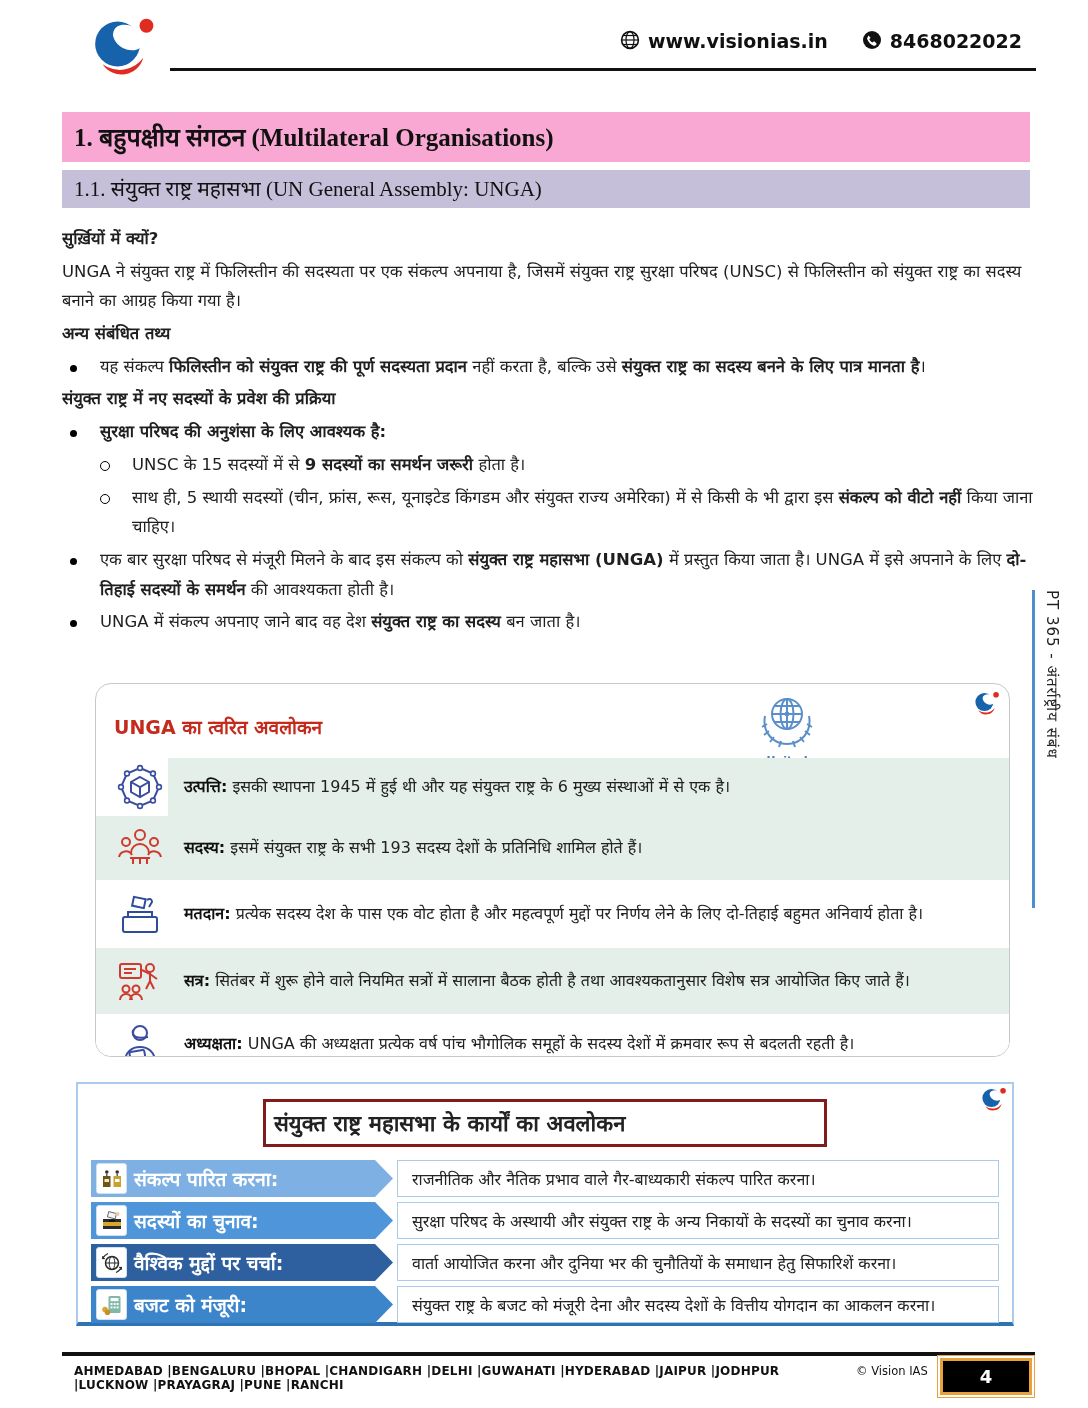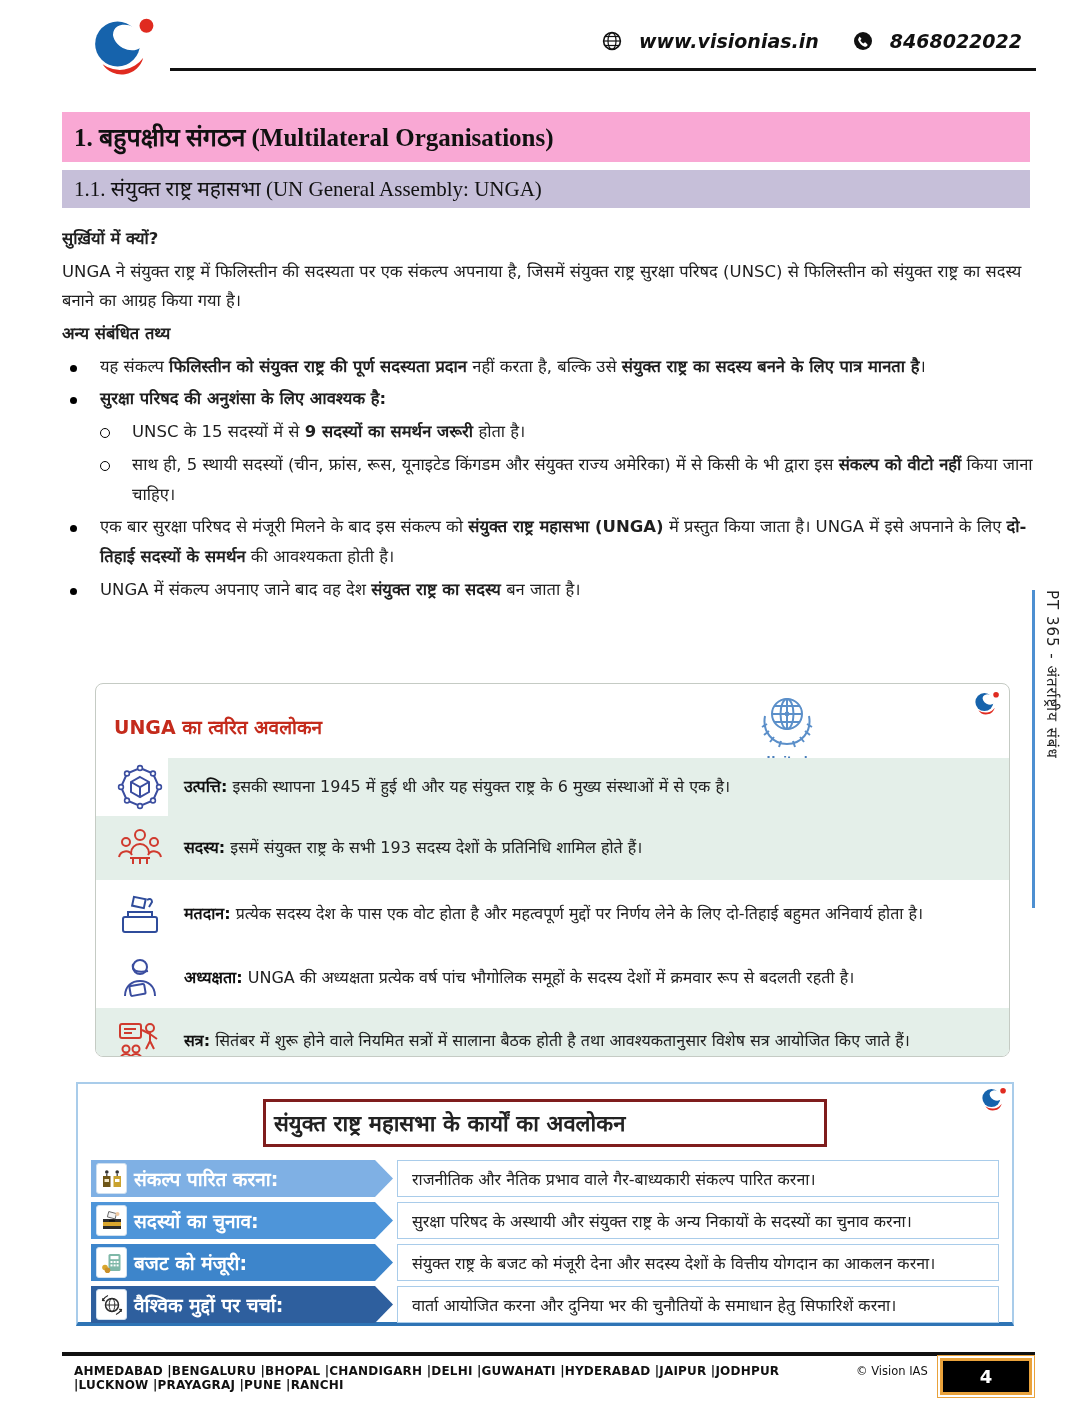--- a/index.html
+++ b/index.html
@@ -8,21 +8,21 @@
   .page {
     position:relative; width:1088px; height:1408px; background:#fff;
     margin:0 auto; overflow:hidden; color:#1f1f1f;
   }
   .b { font-weight:700; }
 
   
   .hdr-logo { position:absolute; top:14px; left:88px; width:72px; height:62px; }
   .hdr-right { position:absolute; top:30px; right:66px; display:flex; gap:34px; align-items:center;
                font-size:19px; font-weight:700; color:#111; }
-  .hdr-item { display:flex; align-items:center; gap:17px;font-style:italic; }
+  .hdr-item { display:flex; align-items:flex-start; gap:8px; }
   .hdr-rule { position:absolute; top:68px; left:170px; width:866px; border-top:3.5px solid #111; }
 
   
   .h1bar { position:absolute; top:112px; left:62px; width:968px; background:#f9a8d4;
            padding:7px 12px 9px; font-size:25px; font-weight:700;
            font-family:"Liberation Serif","DejaVu Sans",serif; color:#111; }
   .h2bar { position:absolute; top:170px; left:62px; width:968px; background:#C6BFD9;
            padding:4px 12px 6px; font-size:21px; font-weight:400;
            font-family:"Liberation Serif","DejaVu Sans",serif; color:#111; }
 
@@ -34,21 +34,21 @@
   .bullet, .subbullet { position:relative; margin:0 0 3px 0; }
   .bullet { padding-left:38px; }
   .bullet::before { content:""; position:absolute; left:8px; top:13px; width:7px; height:7px;
                     border-radius:50%; background:#000; }
   .subbullet { padding-left:70px; }
   .subbullet::before { content:""; position:absolute; left:38px; top:11px; width:8px; height:8px;
                        border-radius:50%; border:1.6px solid #000; background:#fff; }
 
   
   .box1 { position:absolute; top:683px; left:95px; width:915px; height:374px;
-          border:1.5px solid #C5CBC4; border-radius:8px; background:#fff; overflow:hidden; }
+          border:1.5px solid #C5CBC4; border-radius:16px; background:#fff; overflow:hidden; }
   .box1-title { position:absolute; top:30px; left:18px; font-size:19px; font-weight:700; color:#C42B1C; }
   .un-block { position:absolute; top:6px; left:648px; width:86px; text-align:center; }
   .un-caption { display:block; font-size:11px; font-weight:700; color:#4A7EBB; margin-top:-2px; }
   .mini-logo { position:absolute; top:6px; right:8px; width:28px; height:25px; }
   .ov-rows { position:absolute; top:74px; left:0; right:0; }
   .ov-row { display:grid; grid-template-columns:88px 1fr; align-items:center; padding:5px 4px 5px 0; }
   .ov-row .txt { font-size:16px; line-height:1.5; color:#222; }
   .ov-row .lbl { font-weight:700; color:#111; }
   .ov-icon { width:48px; height:48px; margin:0 auto; display:block; }
   .ov-r0 { min-height:58px; background:linear-gradient(90deg,#fff 72px,#E4EFE9 72px); }
@@ -128,20 +128,21 @@
   </div>
   <div class="h2bar">
     <span>1.1. संयुक्त राष्ट्र महासभा (UN General Assembly: UNGA)</span>
   </div>
 
   <div class="bodytext">
     <p class="bold">सुर्ख़ियों में क्यों?</p>
     <p><span>UNGA ने संयुक्त राष्ट्र में फिलिस्तीन की सदस्यता पर एक संकल्प अपनाया है, जिसमें संयुक्त राष्ट्र सुरक्षा परिषद (UNSC) से फिलिस्तीन को संयुक्त राष्ट्र का सदस्य बनाने का आग्रह किया गया है।</span></p>
     <p class="bold">अन्य संबंधित तथ्य</p>
     <div class="bullet"><span>यह संकल्प </span><span class="b">फिलिस्तीन को संयुक्त राष्ट्र की पूर्ण सदस्यता प्रदान</span><span> नहीं करता है, बल्कि उसे </span><span class="b">संयुक्त राष्ट्र का सदस्य बनने के लिए पात्र मानता है</span><span>।</span></div>
+    <p class="bold">संयुक्त राष्ट्र में नए सदस्यों के प्रवेश की प्रक्रिया</p>
     <div class="bullet"><span class="b">सुरक्षा परिषद की अनुशंसा के लिए आवश्यक है:</span></div>
     <div class="subbullet"><span>UNSC के 15 सदस्यों में से </span><span class="b">9 सदस्यों का समर्थन जरूरी</span><span> होता है।</span></div>
     <div class="subbullet"><span>साथ ही, 5 स्थायी सदस्यों (चीन, फ्रांस, रूस, यूनाइटेड किंगडम और संयुक्त राज्य अमेरिका) में से किसी के भी द्वारा इस </span><span class="b">संकल्प को वीटो नहीं</span><span> किया जाना चाहिए।</span></div>
     <div class="bullet"><span>एक बार सुरक्षा परिषद से मंजूरी मिलने के बाद इस संकल्प को </span><span class="b">संयुक्त राष्ट्र महासभा (UNGA)</span><span> में प्रस्तुत किया जाता है। UNGA में इसे अपनाने के लिए </span><span class="b">दो-तिहाई सदस्यों के समर्थन</span><span> की आवश्यकता होती है।</span></div>
     <div class="bullet"><span>UNGA में संकल्प अपनाए जाने बाद वह देश </span><span class="b">संयुक्त राष्ट्र का सदस्य</span><span> बन जाता है।</span></div>
   </div>
 
   <section class="box1">
     <span class="box1-title">UNGA का त्वरित अवलोकन</span>
 
@@ -224,51 +225,51 @@
             <rect x="17" y="8" width="12" height="9" transform="rotate(12 23 12)"></rect>
             <path d="M31 10 c3-2 5-1 5 2 l-3 5"></path>
           </g>
         </svg>
         <div class="txt">
           <span class="lbl">मतदान:</span>
           <span>प्रत्येक सदस्य देश के पास एक वोट होता है और महत्वपूर्ण मुद्दों पर निर्णय लेने के लिए दो-तिहाई बहुमत अनिवार्य होता है।</span>
         </div>
       </div>
 
-      <div class="ov-row ov-r4">
-        <svg class="ov-icon" viewBox="0 0 48 48">
-          <g fill="none" stroke="#3A4D9F" stroke-width="2">
-            <circle cx="24" cy="13" r="7"></circle>
-            <path d="M17 10 c-2 7 5 9 15 7"></path>
-            <path d="M9 42 c0-10 7-15 15-15 s15 5 15 15"></path>
-            <rect x="14" y="31" width="15" height="10" rx="1.5" transform="rotate(-10 21 36)"></rect>
-          </g>
-        </svg>
-        <div class="txt">
-          <span class="lbl">अध्यक्षता:</span>
-          <span>UNGA की अध्यक्षता प्रत्येक वर्ष पांच भौगोलिक समूहों के सदस्य देशों में क्रमवार रूप से बदलती रहती है।</span>
-        </div>
-      </div>
-
       <div class="ov-row ov-r3">
         <svg class="ov-icon" viewBox="0 0 48 48">
           <g fill="none" stroke="#D03A2E" stroke-width="2">
             <rect x="4" y="7" width="21" height="14" rx="2"></rect>
             <line x1="8" y1="12" x2="20" y2="12"></line>
               <line x1="8" y1="16" x2="16" y2="16"></line>
             <circle cx="34" cy="11" r="4"></circle>
             <path d="M34 15 v9 M34 17 l-8 -4 M34 17 l7 5 M34 24 l-4 8 M34 24 l4 8"></path>
             <circle cx="10" cy="32" r="3.5"></circle>
               <circle cx="20" cy="32" r="3.5"></circle>
             <path d="M4 43 a6 6 0 0 1 12 0 M14 43 a6 6 0 0 1 12 0"></path>
           </g>
         </svg>
         <div class="txt">
           <span class="lbl">सत्र:</span>
           <span>सितंबर में शुरू होने वाले नियमित सत्रों में सालाना बैठक होती है तथा आवश्यकतानुसार विशेष सत्र आयोजित किए जाते हैं।</span>
+        </div>
+      </div>
+
+      <div class="ov-row ov-r4">
+        <svg class="ov-icon" viewBox="0 0 48 48">
+          <g fill="none" stroke="#3A4D9F" stroke-width="2">
+            <circle cx="24" cy="13" r="7"></circle>
+            <path d="M17 10 c-2 7 5 9 15 7"></path>
+            <path d="M9 42 c0-10 7-15 15-15 s15 5 15 15"></path>
+            <rect x="14" y="31" width="15" height="10" rx="1.5" transform="rotate(-10 21 36)"></rect>
+          </g>
+        </svg>
+        <div class="txt">
+          <span class="lbl">अध्यक्षता:</span>
+          <span>UNGA की अध्यक्षता प्रत्येक वर्ष पांच भौगोलिक समूहों के सदस्य देशों में क्रमवार रूप से बदलती रहती है।</span>
         </div>
       </div>
 
     </div>
   </section>
 
   <section class="box2">
     <svg class="mini-logo" viewBox="0 0 64 58" width="28" height="25">
       <circle cx="26" cy="28" r="21" fill="#1663ac"></circle>
       <ellipse cx="36" cy="22" rx="15" ry="11" fill="#fff" transform="rotate(28 36 22)"></ellipse>
@@ -304,20 +305,36 @@
             <rect x="3" y="10" width="18" height="10" fill="#2b2b2b"></rect>
             <rect x="3" y="13" width="18" height="4" fill="#d9a62e"></rect>
             <rect x="9" y="11" width="6" height="1.6" fill="#111"></rect>
             <rect x="8" y="3.5" width="8" height="5.5" fill="#f4f4f4" stroke="#555" stroke-width="0.8" transform="rotate(15 12 6)"></rect>
             <circle cx="17.5" cy="5" r="2" fill="#f0c9a0"></circle>
           </svg>
         </span>
         <span>सदस्यों का चुनाव:</span>
       </div>
       <div class="fn-desc">सुरक्षा परिषद के अस्थायी और संयुक्त राष्ट्र के अन्य निकायों के सदस्यों का चुनाव करना।</div>
+    </div>
+
+    <div class="fn-row">
+      <div class="fn-label fn-c3">
+        <span class="fn-icon-box">
+          <svg width="24" height="24" viewBox="0 0 24 24">
+            <circle cx="12" cy="12" r="6.5" fill="none" stroke="#2b2b2b" stroke-width="1.5"></circle>
+            <ellipse cx="12" cy="12" rx="2.8" ry="6.5" fill="none" stroke="#2b2b2b" stroke-width="1"></ellipse>
+            <line x1="5.5" y1="12" x2="18.5" y2="12" stroke="#2b2b2b" stroke-width="1"></line>
+            <path d="M3 7 a10 10 0 0 1 5 -4.5 M4.8 7.6 L2.6 7.4 3 5.2" fill="none" stroke="#2b2b2b" stroke-width="1.3"></path>
+            <path d="M21 17 a10 10 0 0 1 -5 4.5 M19.2 16.4 L21.4 16.6 21 18.8" fill="none" stroke="#2b2b2b" stroke-width="1.3"></path>
+          </svg>
+        </span>
+        <span>वैश्विक मुद्दों पर चर्चा:</span>
+      </div>
+      <div class="fn-desc">वार्ता आयोजित करना और दुनिया भर की चुनौतियों के समाधान हेतु सिफारिशें करना।</div>
     </div>
 
     <div class="fn-row">
       <div class="fn-label fn-c2">
         <span class="fn-icon-box">
           <svg width="24" height="24" viewBox="0 0 24 24">
             <rect x="8.5" y="3" width="12" height="17" rx="1.5" fill="#7fb8a8"></rect>
             <rect x="10.5" y="5" width="8" height="3.2" fill="#fff"></rect>
             <g fill="#fff">
               <rect x="10.5" y="10" width="2" height="2"></rect>
@@ -328,36 +345,20 @@
                 <rect x="16.6" y="13.4" width="2" height="2"></rect>
             </g>
             <circle cx="5" cy="16.5" r="2.8" fill="#d9a62e"></circle>
             <circle cx="7.5" cy="19.2" r="2.8" fill="#c9902a"></circle>
           </svg>
         </span>
         <span>बजट को मंजूरी:</span>
       </div>
       <div class="fn-desc">संयुक्त राष्ट्र के बजट को मंजूरी देना और सदस्य देशों के वित्तीय योगदान का आकलन करना।</div>
     </div>
-
-    <div class="fn-row">
-      <div class="fn-label fn-c3">
-        <span class="fn-icon-box">
-          <svg width="24" height="24" viewBox="0 0 24 24">
-            <circle cx="12" cy="12" r="6.5" fill="none" stroke="#2b2b2b" stroke-width="1.5"></circle>
-            <ellipse cx="12" cy="12" rx="2.8" ry="6.5" fill="none" stroke="#2b2b2b" stroke-width="1"></ellipse>
-            <line x1="5.5" y1="12" x2="18.5" y2="12" stroke="#2b2b2b" stroke-width="1"></line>
-            <path d="M3 7 a10 10 0 0 1 5 -4.5 M4.8 7.6 L2.6 7.4 3 5.2" fill="none" stroke="#2b2b2b" stroke-width="1.3"></path>
-            <path d="M21 17 a10 10 0 0 1 -5 4.5 M19.2 16.4 L21.4 16.6 21 18.8" fill="none" stroke="#2b2b2b" stroke-width="1.3"></path>
-          </svg>
-        </span>
-        <span>वैश्विक मुद्दों पर चर्चा:</span>
-      </div>
-      <div class="fn-desc">वार्ता आयोजित करना और दुनिया भर की चुनौतियों के समाधान हेतु सिफारिशें करना।</div>
-    </div>
   </section>
 
   <aside class="side">
     <div class="side-line"></div>
     <div class="side-text">PT 365 - अंतर्राष्ट्रीय संबंध</div>
   </aside>
 
   <div class="ftr-rule"></div>
   <div class="ftr-cities">AHMEDABAD |BENGALURU |BHOPAL |CHANDIGARH |DELHI |GUWAHATI |HYDERABAD |JAIPUR |JODHPUR |LUCKNOW |PRAYAGRAJ |PUNE |RANCHI</div>
   <div class="ftr-copy">© Vision IAS</div>

